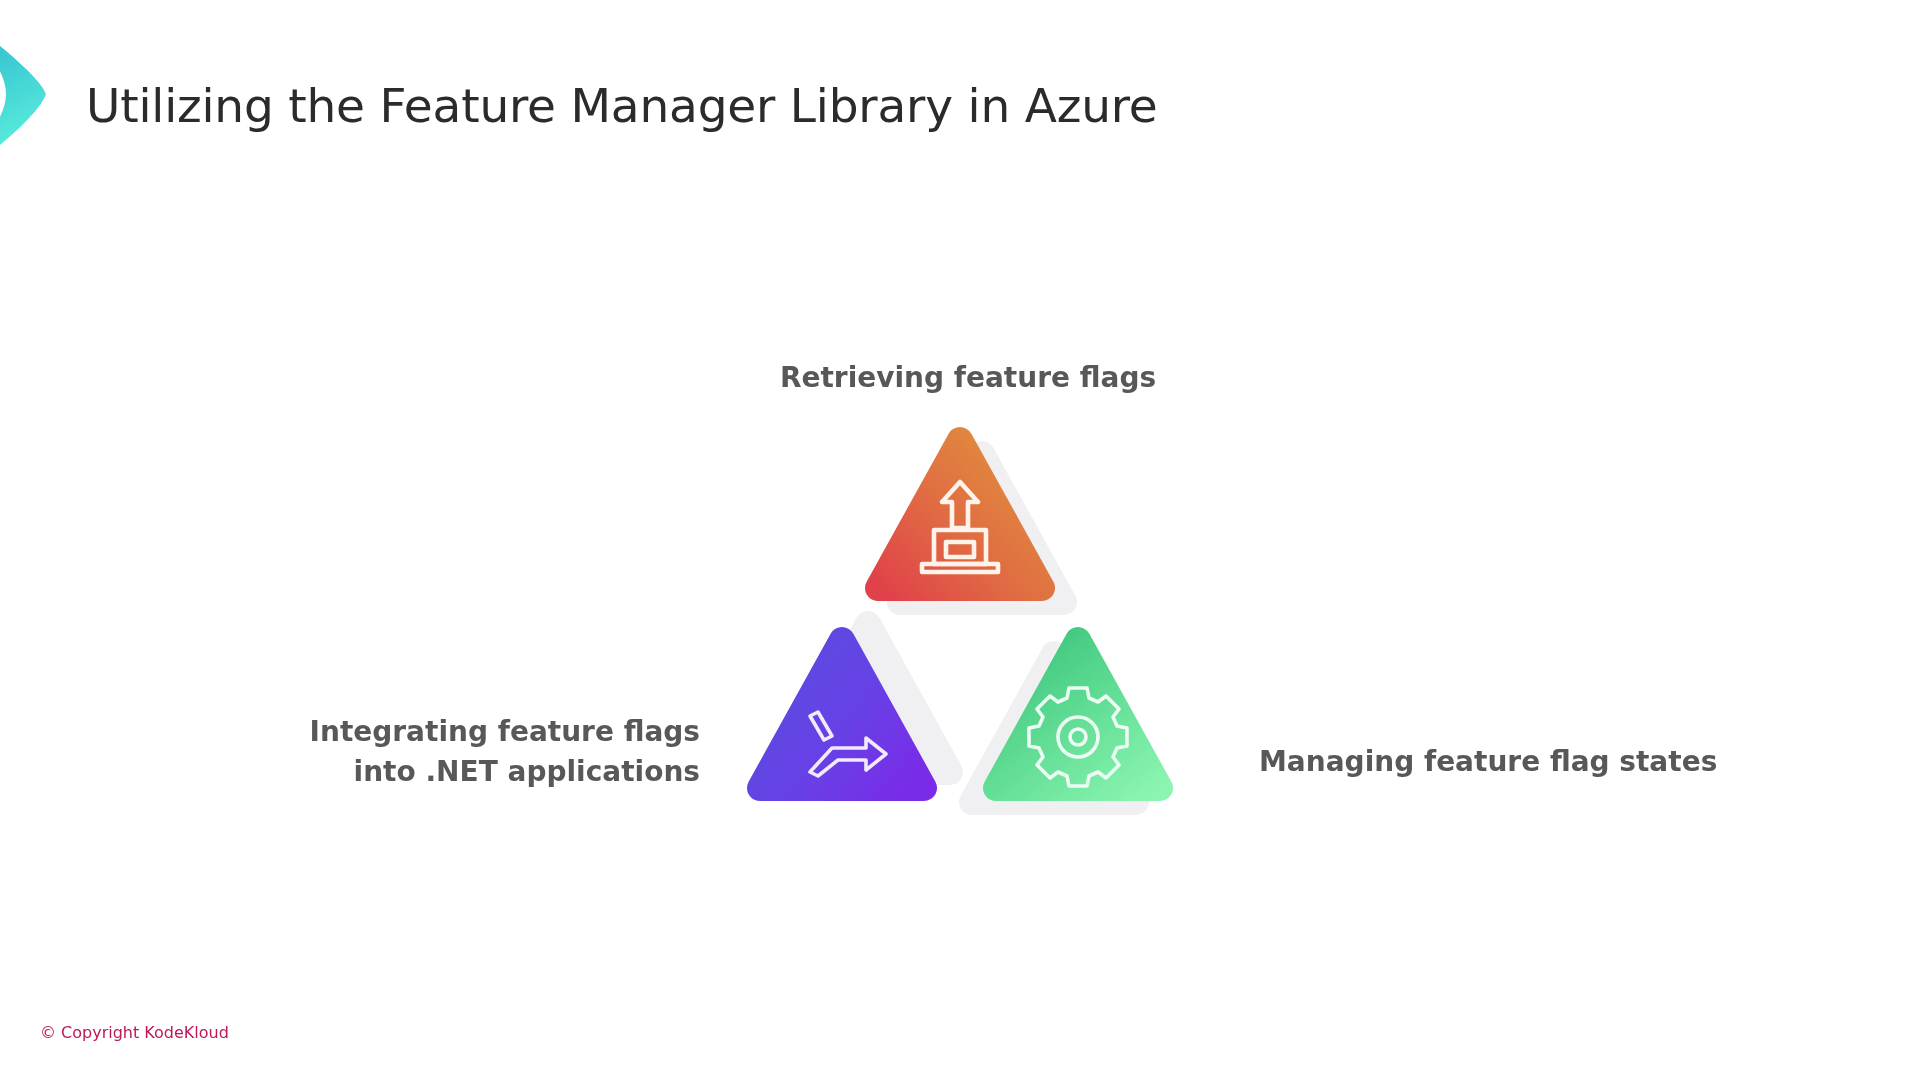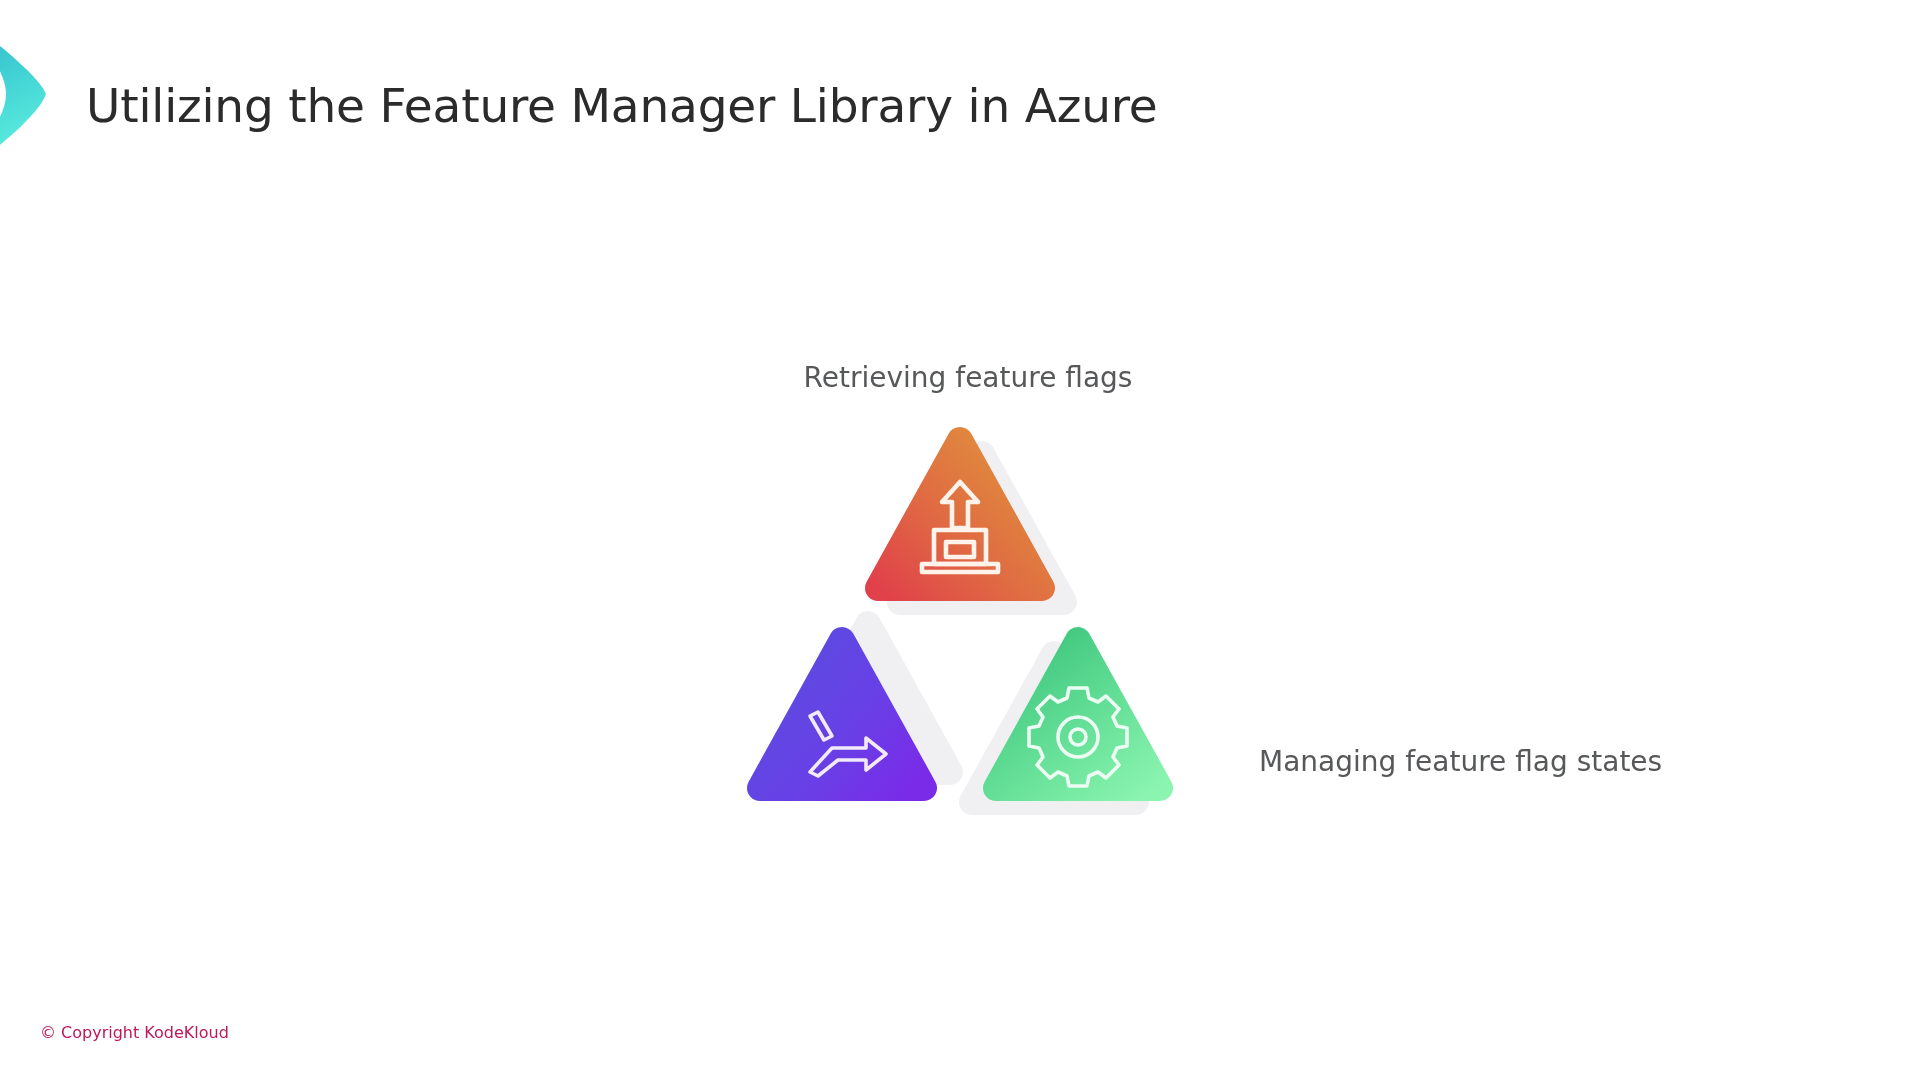--- a/index.html
+++ b/index.html
@@ -52,21 +52,21 @@
 
   .node-retrieve   { left:860px; top:430px; }
   .node-integrate  { left:742px; top:630px; }
   .node-manage     { left:978px; top:630px; }
 
   
   .node-label {
     position:absolute;
     font-family:"DejaVu Sans", sans-serif;
     font-size:28px;
-    font-weight:400;
+    font-weight:700;
     color:#57585a;
     line-height:1.42;
     white-space:pre-line;
   }
   .label-retrieve  { left:768px; top:358px; width:400px; text-align:center; }
   .label-integrate { left:220px; top:712px; width:480px; text-align:right; }
   .label-manage    { left:1259px; top:742px; width:520px; text-align:left; }
 
   
   .copyright {
@@ -174,20 +174,22 @@
                    L 149,134 L 149,116 L 139,114 L 135,105 L 141,97
                    L 128,84 L 120,90 L 111,86 Z" transform="translate(0,-18)"></path>
           <circle cx="100" cy="107" r="20"></circle>
           <circle cx="100" cy="107" r="8"></circle>
         </g>
       </svg>
     </div>
 
     <div class="node-label label-retrieve">Retrieving feature flags</div>
 
+    <div class="node-label label-integrate">Integrating feature flags
+into .NET applications</div>
 
     <div class="node-label label-manage">Managing feature flag states</div>
 
   </div>
 
   <div class="copyright">© Copyright KodeKloud</div>
 
 </div>
 
 </body></html>

